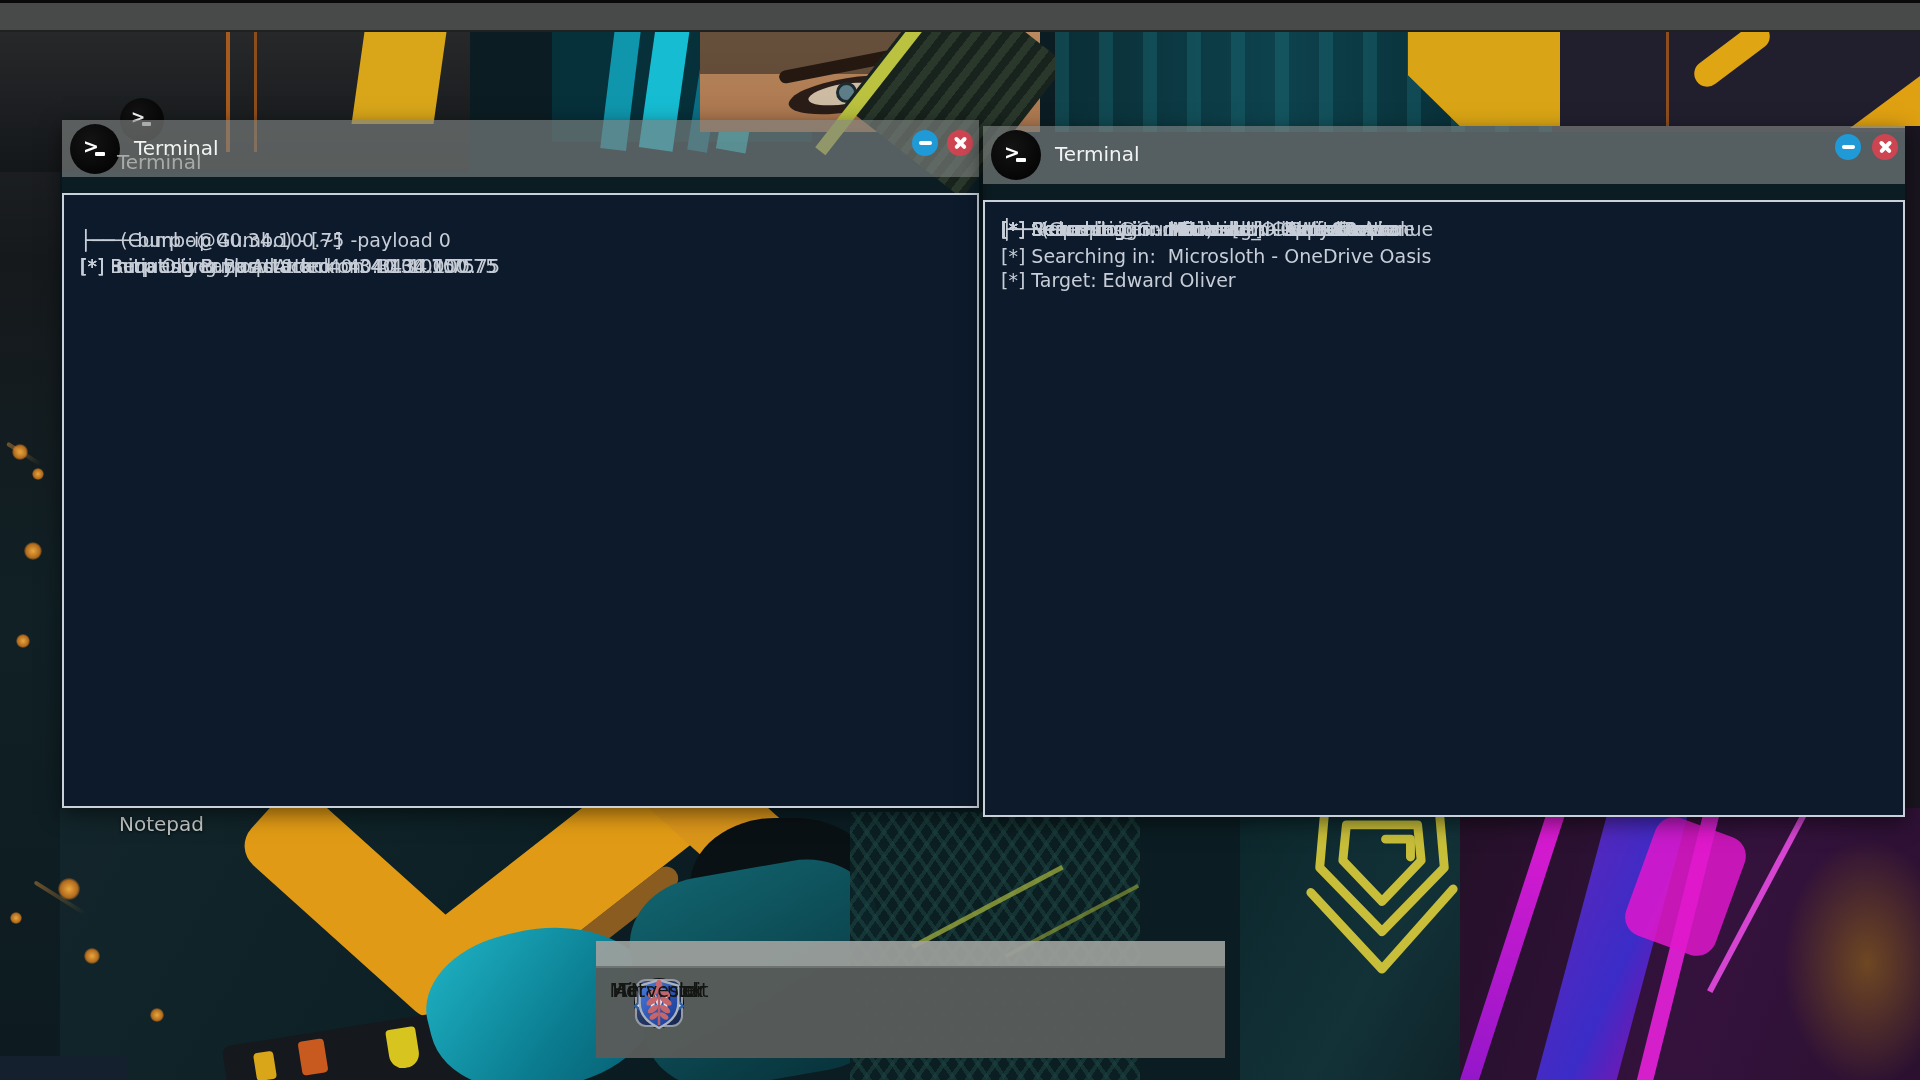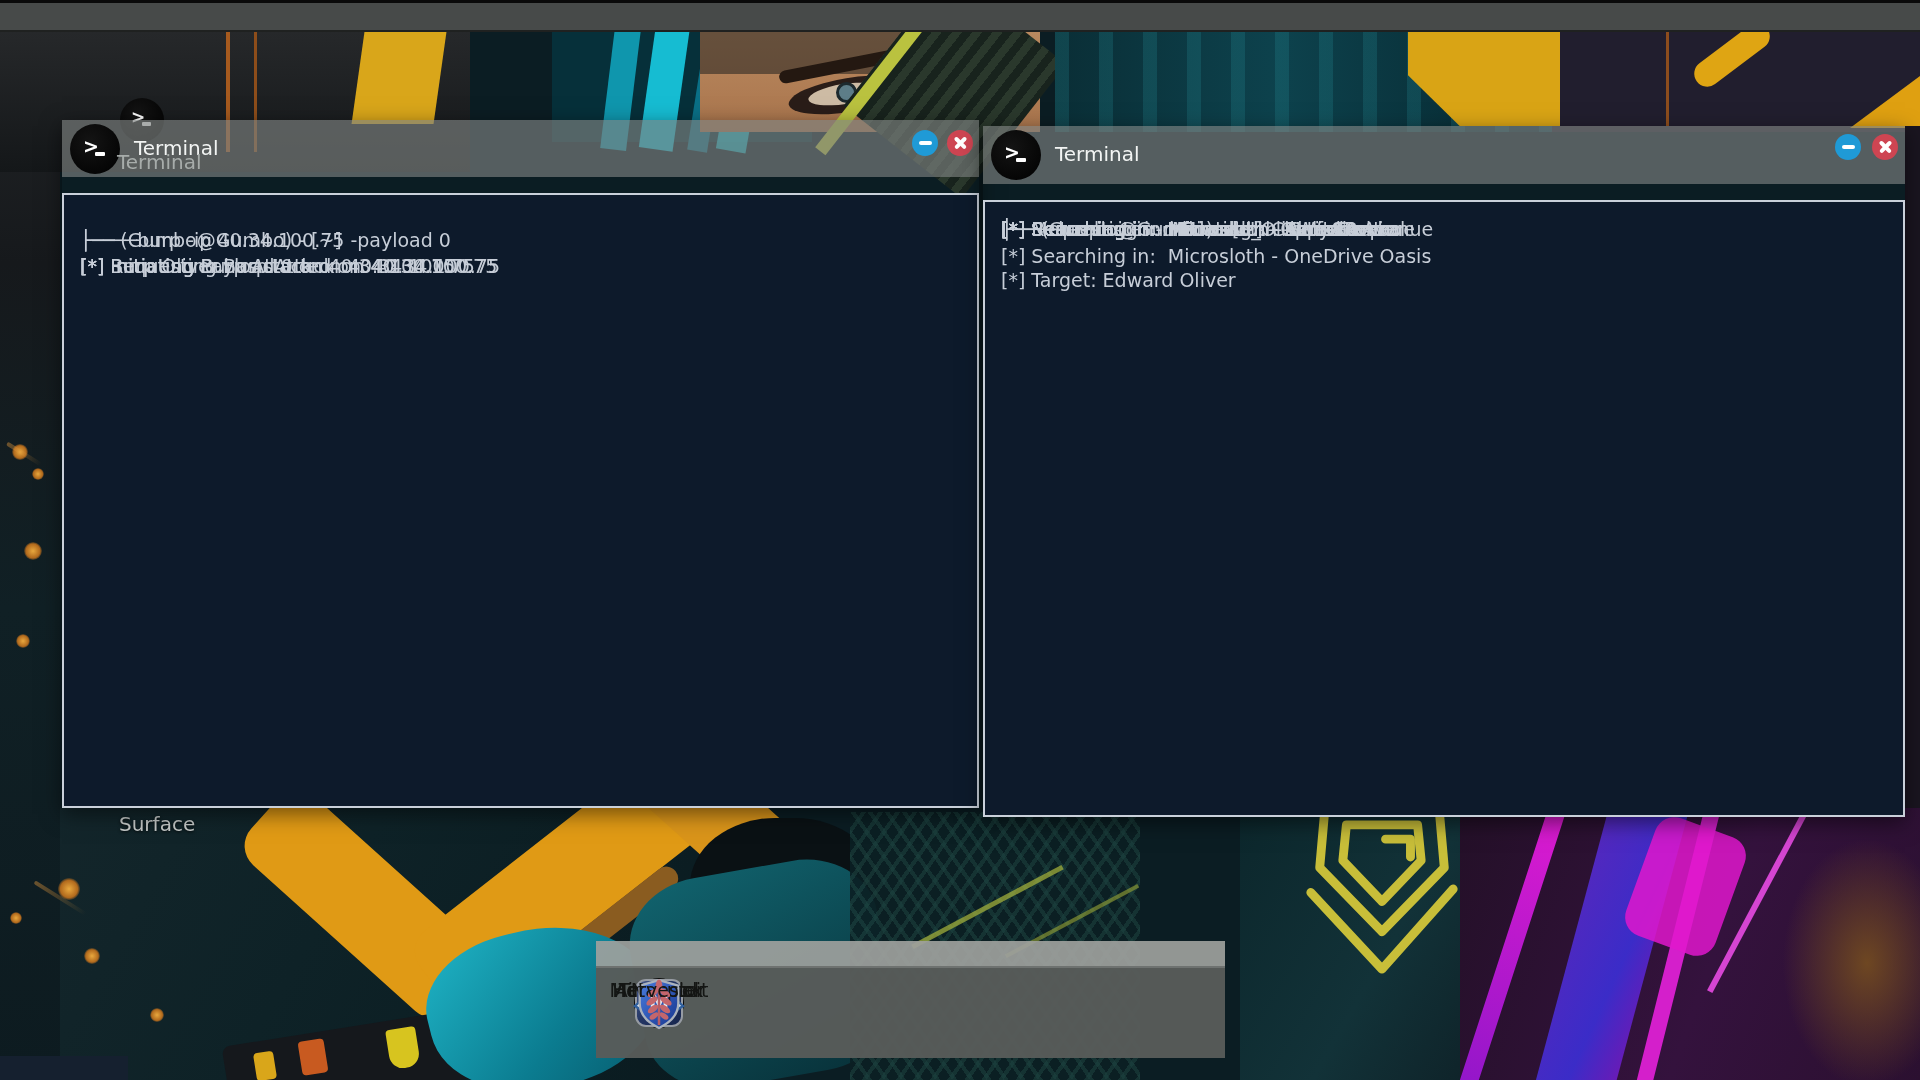--- a/index.html
+++ b/index.html
@@ -234,21 +234,21 @@
         <span class="tline">└────burp -ip 40.34.100.75 -payload 0</span>
         <span class="tline msg">[*] Requesting Burp Attack on 40.34.100.75</span>
         <span class="tline msg">[*] Initiating Burp Attack on 40.34.100.75</span>
         <span class="tline msg">[*] Burp Oliver has started on  40.34.100.75</span>
         <span class="tline msg">[*] Initiating Payload 0 on 40.34.100.75</span>
       </div>
     </div>
   </div>
 
   <span class="ghost-title">Terminal</span>
-  <span class="notepad-label">Surface</span>
+  <span class="notepad-label">Notepad</span>
 
   <div class="win win-right z2">
     <div class="titlebar">
       <div class="term-circle tb-icon">
         <span class="g1">&gt;</span>
           <span class="g2"></span>
       </div>
       <span class="wtitle">Terminal</span>
       <div class="btn min">
           <i></i>

